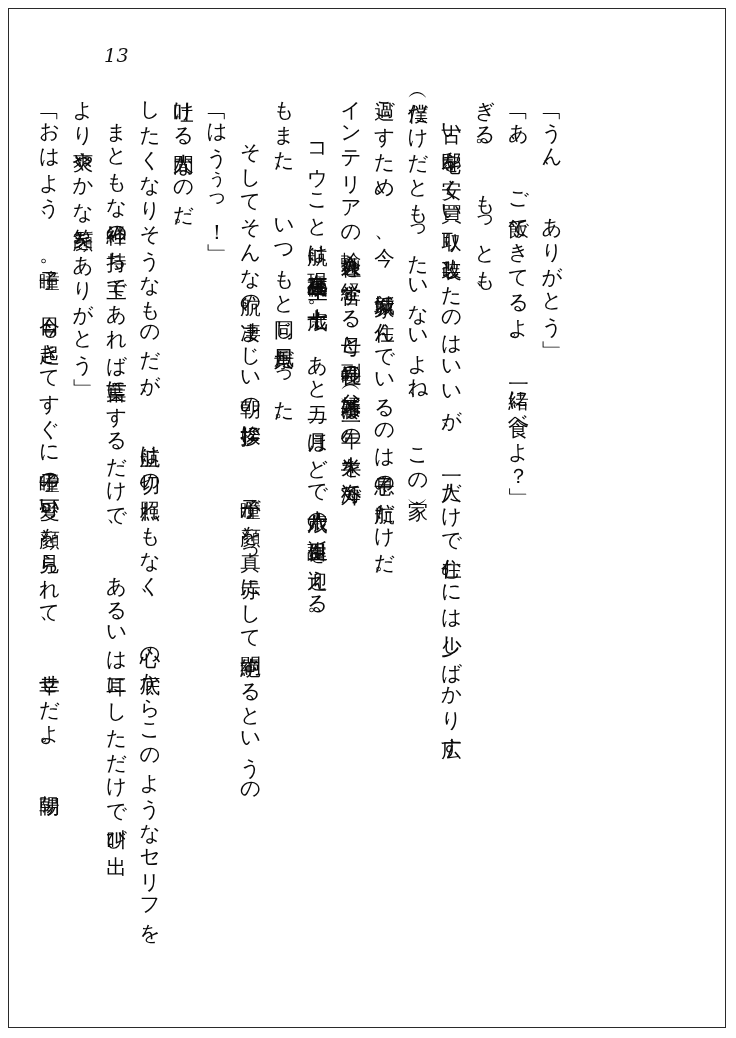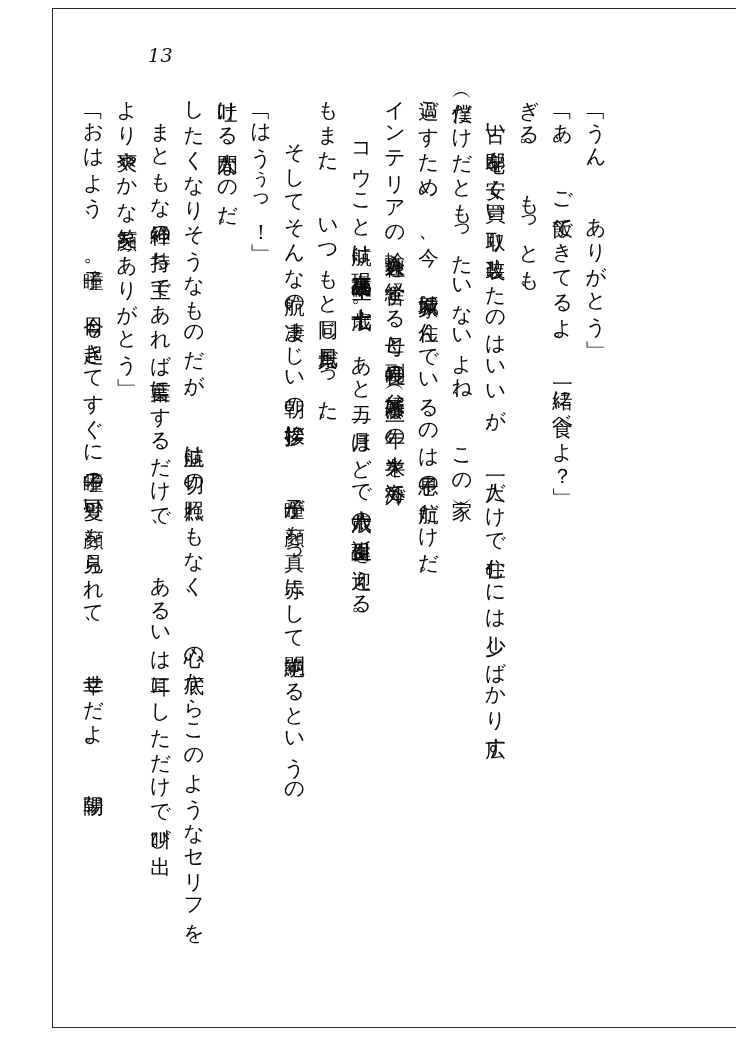--- a/index.html
+++ b/index.html
@@ -16,21 +16,20 @@
     overflow: hidden;
   }
 
   .page {
     position: absolute;
     left: 0;
     top: 0;
     width: 640px;
     height: 1038px;
     background: #ffffff;
-    margin-left: 44px;
   }
 
   
   .scan-frame {
     position: absolute;
     left: 8px;
     top: 8px;
     width: 718px;
     height: 1020px;
     border: 1px solid #2a2a2a;

